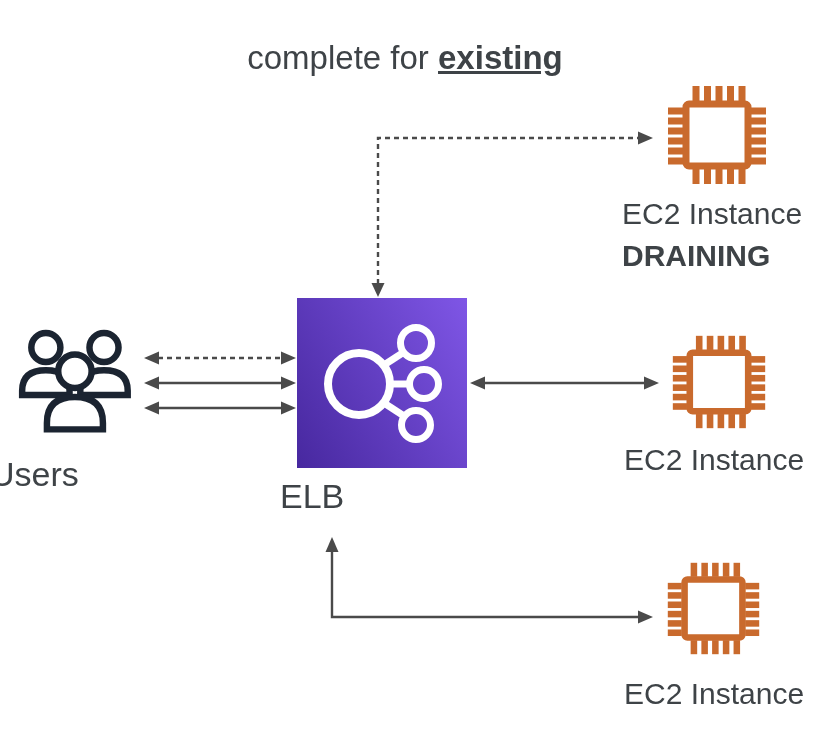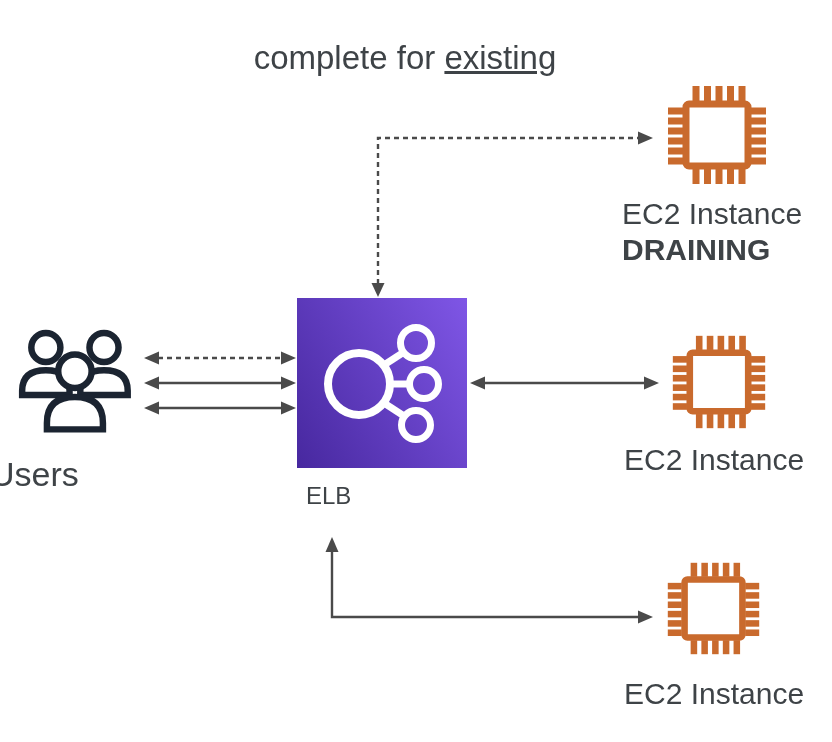--- a/index.html
+++ b/index.html
@@ -10,21 +10,21 @@
     --text:#3E4347;
     --arrow:#4A4A4A;
   }
   *{margin:0;padding:0;box-sizing:border-box;}
   html,body{background:#fff;}
   .canvas{
     position:relative;width:832px;height:742px;background:#fff;overflow:hidden;
     font-family:"Liberation Sans",sans-serif;color:var(--text);
   }
   .annotation{position:absolute;font-size:33px;line-height:43px;color:var(--text);}
-  .annotation .hl{font-weight:400;text-decoration:underline;}
+  .annotation .hl{font-weight:700;text-decoration:underline;}
   #top-annotation{left:170px;top:36px;width:470px;text-align:center;}
   #bottom-annotation{left:46px;top:600px;width:560px;text-align:left;line-height:45px;}
   .node{position:absolute;}
   .node-label{position:absolute;text-align:left;font-size:30px;line-height:36px;color:var(--text);white-space:nowrap;}
   .node-status{font-weight:700;}
   
   #elb-box{
     position:absolute;left:297px;top:298px;width:170px;height:170px;
     background:linear-gradient(60deg,var(--elb-dark) 0%,var(--elb-light) 100%);
   }
@@ -34,21 +34,21 @@
   .chip-pin{fill:var(--chip-orange);}
   .chip-body{fill:#fff;stroke:var(--chip-orange);stroke-width:7;}
   
   .person-stroke{stroke:var(--ink);stroke-width:6;fill:#fff;}
   
   #connectors{position:absolute;left:0;top:0;}
   .conn-line{stroke:var(--arrow);stroke-width:2.4;fill:none;}
   .conn-dash{stroke-dasharray:5 4;}
   .conn-head{fill:var(--arrow);stroke:none;}
   .lbl-users{left:-10px;top:456px;width:160px;font-size:34px;}
-  .lbl-elb{left:306px;top:478px;width:170px;font-size:24px;}
+  .lbl-elb{left:280px;top:478px;width:170px;font-size:34px;}
 </style>
 </head>
 <body>
 
 <div class="canvas">
 
   <div class="annotation" id="top-annotation">
     <span>complete for </span><span class="hl">existing</span><br>
   </div>
 
@@ -156,21 +156,21 @@
           <rect class="chip-pin" x="86" y="34.5" width="15" height="7"></rect>
           <rect class="chip-pin" x="86" y="44.5" width="15" height="7"></rect>
           <rect class="chip-pin" x="86" y="54.5" width="15" height="7"></rect>
           <rect class="chip-pin" x="86" y="64.5" width="15" height="7"></rect>
           <rect class="chip-pin" x="86" y="74.5" width="15" height="7"></rect>
       </g>
       <rect class="chip-body" x="21" y="21" width="62" height="62" rx="3"></rect>
     </svg>
   </div>
   <div class="node-label" style="left:622px;top:196px;width:200px;">EC2 Instance</div>
-  <div class="node-label node-status" style="left:622px;top:232px;width:200px;">DRAINING</div>
+  <div class="node-label node-status" style="left:622px;top:238px;width:200px;">DRAINING</div>
 
   <div class="node" style="left:670px;top:333px;">
     <svg width="98" height="98" viewBox="0 0 104 104">
       <g>
         <rect class="chip-pin" x="27.5" y="3" width="7" height="15"></rect>
           <rect class="chip-pin" x="39" y="3" width="7" height="15"></rect>
           <rect class="chip-pin" x="50.5" y="3" width="7" height="15"></rect>
           <rect class="chip-pin" x="62" y="3" width="7" height="15"></rect>
           <rect class="chip-pin" x="73.5" y="3" width="7" height="15"></rect>
       </g>

